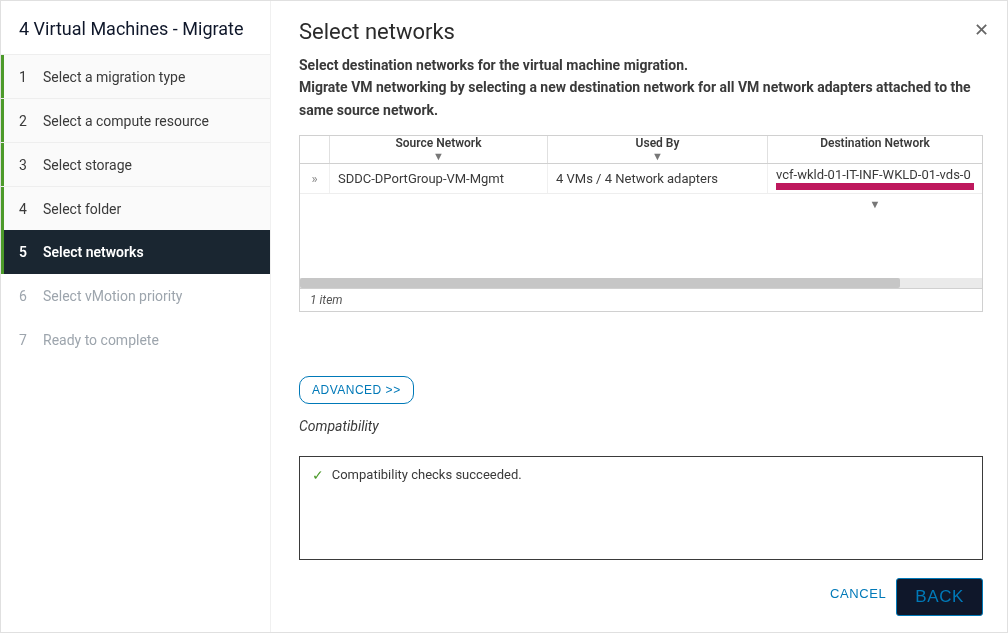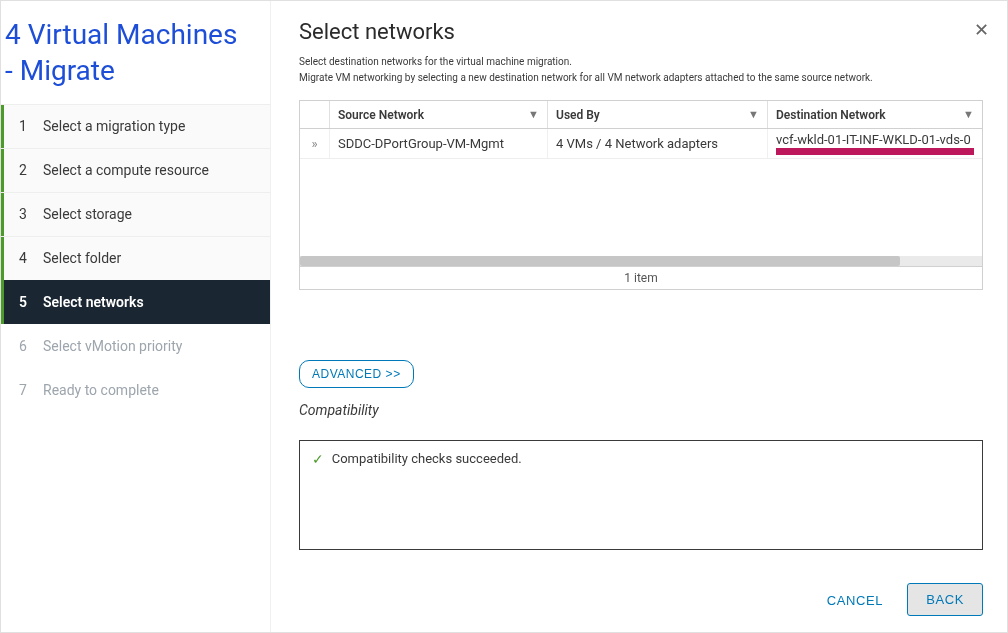--- a/index.html
+++ b/index.html
@@ -15,24 +15,24 @@
     border: 1px solid #e0e0e0;
   }
   .sidebar {
     width: 270px;
     flex-shrink: 0;
     background: #fff;
     padding: 16px 0 0 0;
     border-right: 1px solid #f0f0f0;
   }
   .sidebar-title {
-    font-size: 28px;
+    font-size: 18px;
     font-weight: 400;
-    color: #1d4ed8;
-    padding: 0 18px 14px 4px;
+    color: #0f172a;
+    padding: 0 18px 14px 18px;
     line-height: 1.3;
   }
   .steps {
     display: flex;
     flex-direction: column;
   }
   .step {
     display: flex;
     align-items: center;
     height: 44px;
@@ -93,24 +93,25 @@
     background: none;
     border: none;
   }
   .page-title {
     font-size: 22px;
     font-weight: 400;
     color: #2b2b2b;
     margin-bottom: 10px;
   }
   .desc {
-    font-size: 10px;
+    font-size: 14px;
     color: #3a3a3a;
     line-height: 1.6;
     margin-bottom: 14px;
+    font-weight: bold;
   }
   .grid-wrap {
     border: 1px solid #d0d0d0;
     display: flex;
     flex-direction: column;
     height: 190px;
     overflow: hidden;
   }
   .grid-head {
     display: flex;
@@ -121,20 +122,21 @@
     color: #3a3a3a;
     height: 28px;
     align-items: stretch;
   }
   .grid-head .hcell {
     display: flex;
     align-items: center;
     justify-content: space-between;
     padding: 0 8px;
     border-right: 1px solid #e0e0e0;
+    flex-direction: column;
   }
   .grid-head .hcell:last-child { border-right: none; }
   .hcell .filter-icon {
     color: #777;
     font-size: 11px;
     cursor: pointer;
   }
   .hcell.expander { width: 30px; justify-content: center; }
   .grid-body {
     flex: 1;
@@ -182,22 +184,23 @@
     left: 0; top: 0;
     height: 100%;
     width: 88%;
     background: #c6c6c6;
     border-radius: 2px;
   }
   .grid-footer {
     border-top: 1px solid #d0d0d0;
     font-size: 12px;
     color: #555;
-    text-align: center;
+    text-align: left;
     padding: 4px 10px;
+    font-style: italic;
   }
   .spacer-gap { height: 70px; }
   .advanced-btn {
     border: 1px solid #0079b8;
     color: #0079b8;
     background: #fff;
     font-size: 12px;
     letter-spacing: 0.5px;
     padding: 6px 12px;
     cursor: pointer;
@@ -227,38 +230,37 @@
   }
   .check-icon {
     color: #4c9a2a;
     font-size: 14px;
     line-height: 1;
   }
   .footer {
     margin-top: auto;
     display: flex;
     justify-content: flex-end;
-    align-items: flex-end;
-    gap: 14px;
+    align-items: flex-start;
     padding-top: 18px;
   }
   .btn-link {
     border: none;
     background: none;
     color: #0079b8;
     font-size: 13px;
     letter-spacing: 0.6px;
     cursor: pointer;
     padding: 8px 10px;
   }
   .btn-outline {
     border: 1px solid #0079b8;
-    background: #e5e5e5;
+    background: #0f172a;
     color: #0079b8;
-    font-size: 13px;
+    font-size: 17px;
     letter-spacing: 0.6px;
     padding: 8px 18px;
     border-radius: 3px;
     cursor: pointer;
   }
   .btn-primary {
     border: 1px solid #0079b8;
     background: #0079b8;
     color: #fff;
     font-size: 13px;

